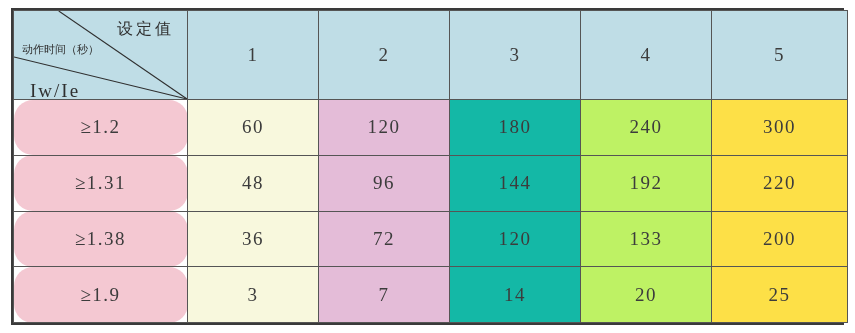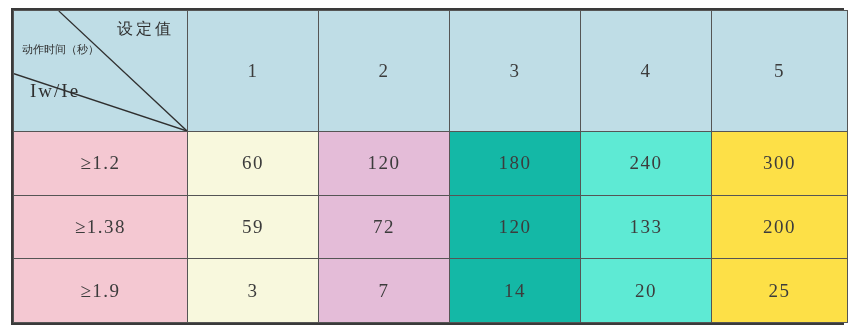--- a/index.html
+++ b/index.html
@@ -32,21 +32,21 @@
     height: 100%;
   }
 
   table.matrix td {
     border: 1px solid #555555;
     text-align: center;
     vertical-align: middle;
     font-size: 19px;
     color: #3c3c3c;
     letter-spacing: 1.5px;
-    padding: 16px;
+    padding: 0;
   }
 
   
   col.c-corner { width: 174px; }
   col.c-data   { width: 131px; }
   col.c-data5  { width: 136px; }
 
   
   td.corner-cell {
     position: relative;
@@ -79,27 +79,28 @@
     background: #bfdde6;
     font-size: 20px;
     height: 88px;
   }
 
   
   td.rowlbl {
     background: #f4c8d2;
     font-size: 19px;
     letter-spacing: 1px;
+    border-radius: 19px;
   }
 
   
   td.col1 { background: #f8f8dd; }
   td.col2 { background: #e4bcd8; }
   td.col3 { background: #14b8a6; }
-  td.col4 { background: #5eead4; }
+  td.col4 { background: #bef264; }
   td.col5 { background: #fde047; }
 
   tbody tr { height: 38px; }
 </style>
 </head>
 <body>
 
 <div class="table-wrap">
   <table class="matrix">
     <colgroup>
@@ -131,22 +132,30 @@
     <tbody>
       <tr>
         <td class="rowlbl">≥1.2</td>
         <td class="col1">60</td>
         <td class="col2">120</td>
         <td class="col3">180</td>
         <td class="col4">240</td>
         <td class="col5">300</td>
       </tr>
       <tr>
+        <td class="rowlbl">≥1.31</td>
+        <td class="col1">48</td>
+        <td class="col2">96</td>
+        <td class="col3">144</td>
+        <td class="col4">192</td>
+        <td class="col5">220</td>
+      </tr>
+      <tr>
         <td class="rowlbl">≥1.38</td>
-        <td class="col1">59</td>
+        <td class="col1">36</td>
         <td class="col2">72</td>
         <td class="col3">120</td>
         <td class="col4">133</td>
         <td class="col5">200</td>
       </tr>
       <tr>
         <td class="rowlbl">≥1.9</td>
         <td class="col1">3</td>
         <td class="col2">7</td>
         <td class="col3">14</td>

